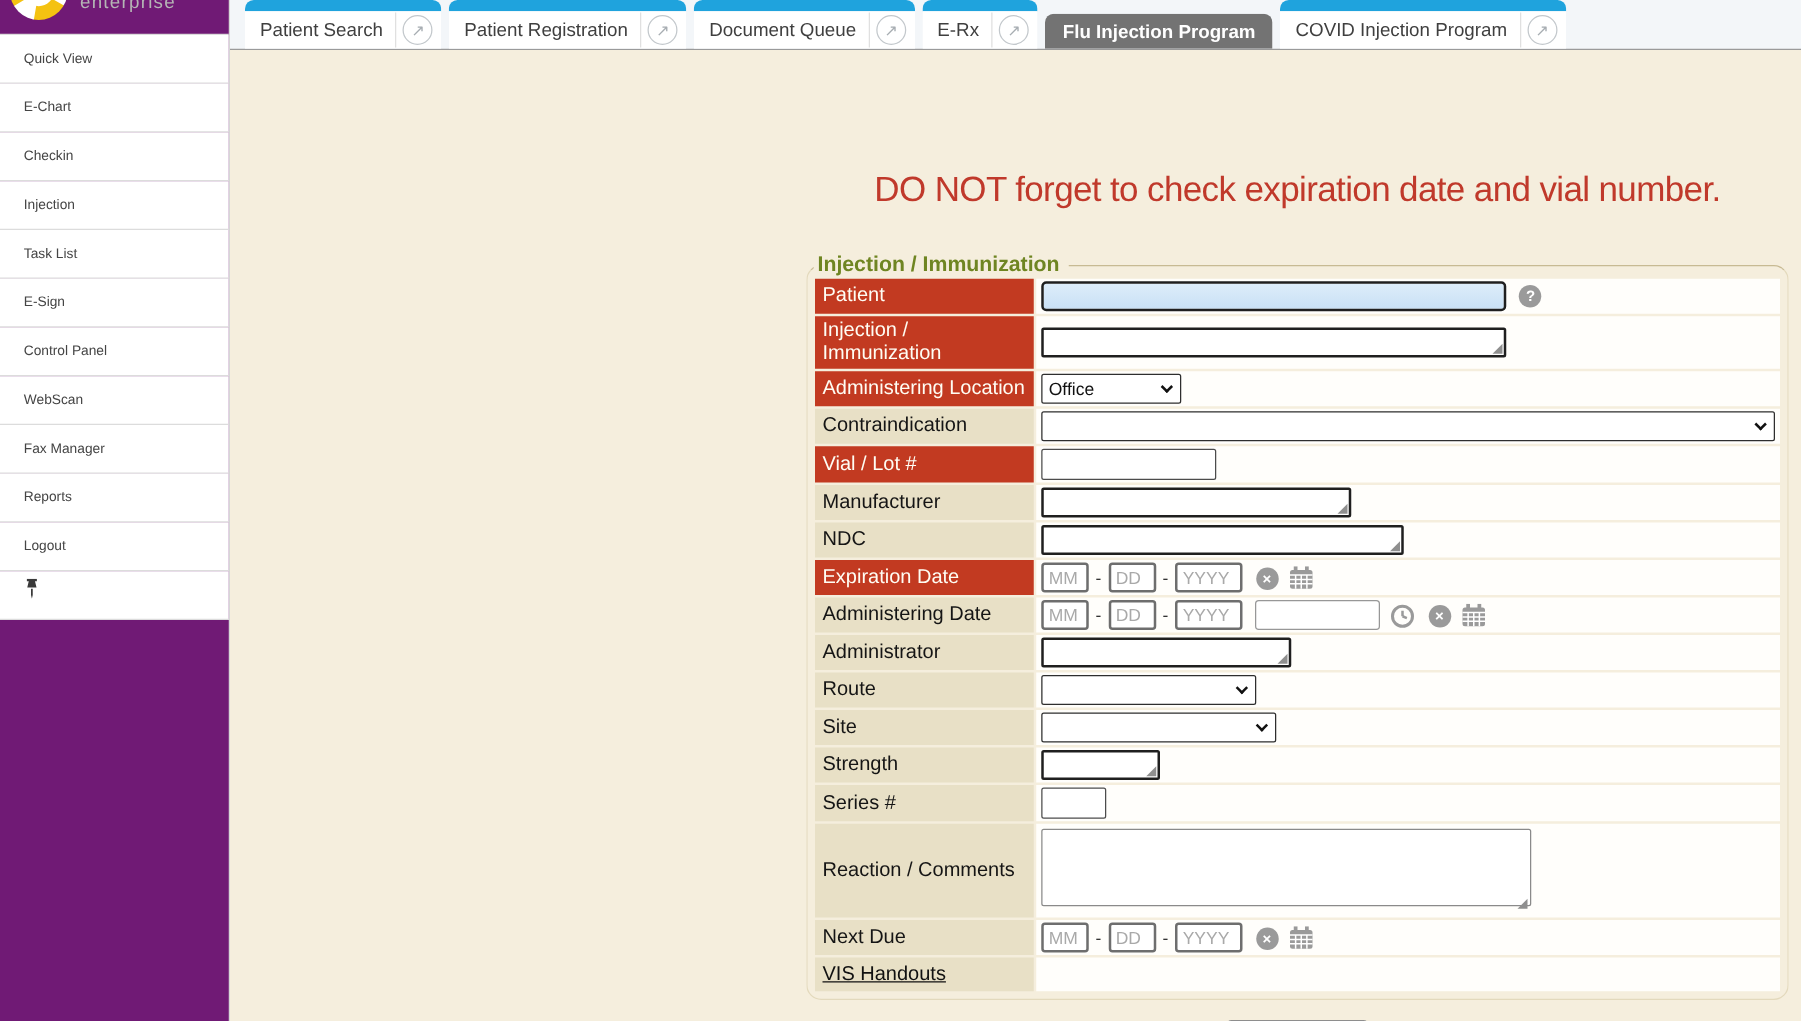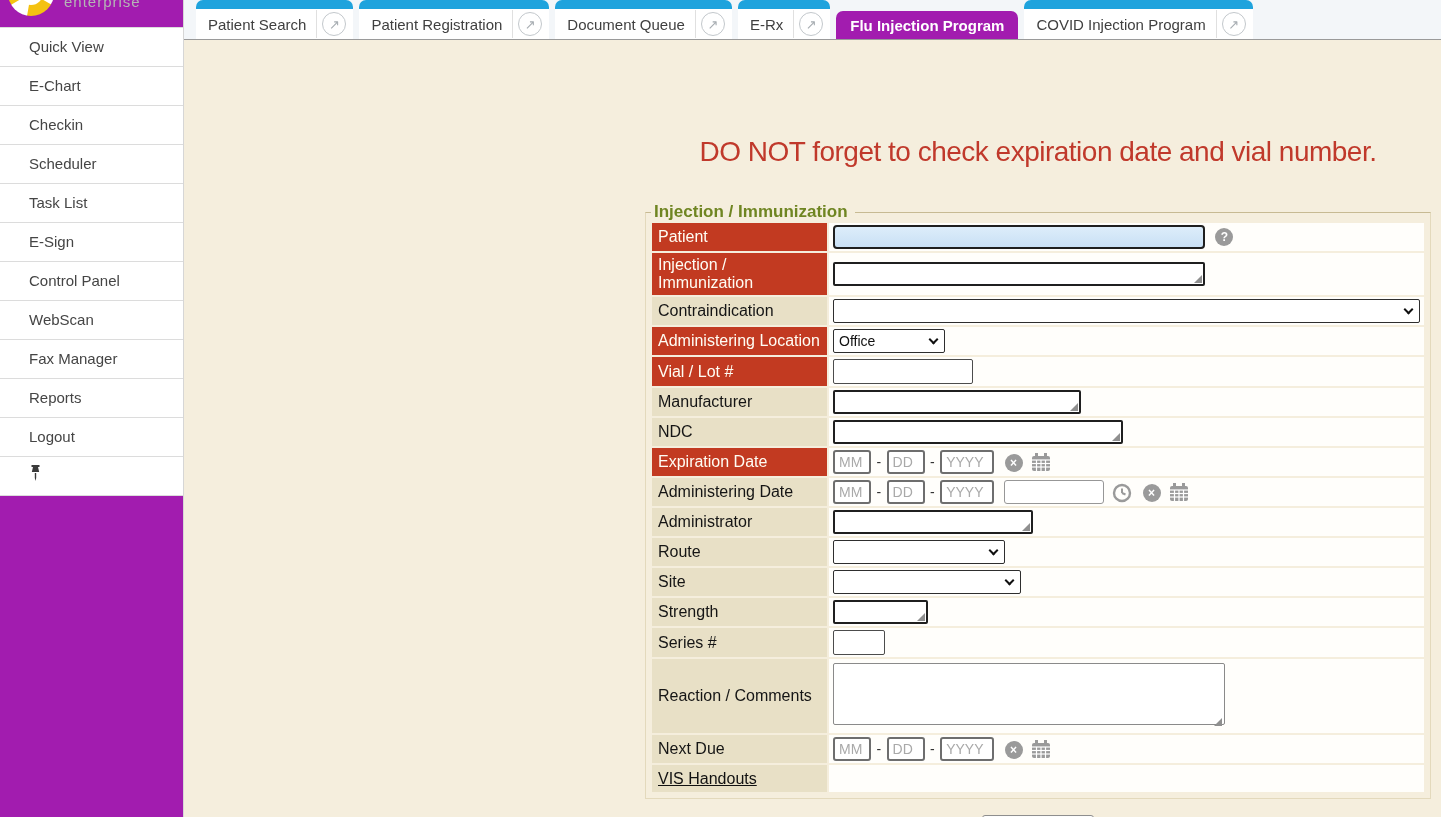--- a/index.html
+++ b/index.html
@@ -1,51 +1,51 @@
 <!DOCTYPE html>
 <html><head>
 <meta charset="utf-8">
 <style>
   * { box-sizing: border-box; margin: 0; padding: 0; }
   html,body { width:1441px; height:817px; overflow:hidden; }
   body { font-family:"Liberation Sans", sans-serif; background:#f5eedd; }
   .app { display:flex; width:1441px; height:817px; }
 
   
-  .sidebar { width:184px; background:#a21caf; border-right:1px solid #d6d6d6; flex:0 0 184px; }
+  .sidebar { width:184px; background:#701a75; border-right:1px solid #d6d6d6; flex:0 0 184px; }
   .sidebar-header { position:relative; height:28px; overflow:hidden; border-bottom:1px solid #dcdcdc; }
   .logo-ring { position:absolute; left:8px; top:-30px; width:46px; height:46px; border-radius:50%;
                border:11px dashed #f4c211; background:#fff; }
   .logo-text { position:absolute; left:64px; top:-7px; font-size:15px; color:#b5b5b5; letter-spacing:1px; }
-  .side-item { height:39px; line-height:38px; padding-left:29px; font-size:15px; color:#454545;
+  .side-item { height:39px; line-height:38px; padding-left:19px; font-size:11px; color:#454545;
                border-bottom:1px solid #dcdcdc; cursor:pointer; background:#fff; }
   .side-item.pin { display:flex; align-items:center; }
 
   
   .main { flex:1; display:flex; flex-direction:column; }
   .tabbar { height:47px; background:#f3f6f9; border-bottom:1px solid #9a9a9a; display:flex;
             align-items:flex-end; padding-left:12px; gap:6px; }
   .tab { border-radius:7px 7px 0 0; overflow:hidden; cursor:pointer; }
   .tab-cap { height:9px; background:#1fa3dd; }
   .tab-body { background:#fff; height:30px; display:flex; align-items:center; padding:0 2px 0 12px; }
   .tab-label { font-size:15px; color:#3f3f3f; white-space:nowrap; padding-right:10px; }
   .tab-sep { width:1px; height:28px; background:#e0e0e0; }
   .tab-pop { width:24px; height:24px; border:1px solid #c3c8cc; border-radius:50%; color:#a7adb2;
              display:flex; align-items:center; justify-content:center; font-size:13px; margin:0 5px; }
   .tab.active { background:#1fa3dd; }
-  .tab.active .tab-body { background:#a21caf; height:28px; padding:0 14px; }
+  .tab.active .tab-body { background:#737373; height:28px; padding:0 14px; }
   .tab.active .tab-label { color:#fff; font-weight:bold; padding:0; }
 
   .content { flex:1; background:#f5eedd;margin-top:48px; }
   .content-inner { width:786px; margin-left:461px; }
   .warning { margin-top:48px; text-align:center; color:#c0392b; font-size:28px; letter-spacing:-0.5px; }
 
   
   .fieldset { position:relative; margin-top:44px; border:1px solid #e3d9bc; border-top:1px solid #c7ba93;
-              border-radius:0; padding:8px 4px 4px; }
+              border-radius:12px; padding:8px 4px 4px; }
   .legend { position:absolute; top:-11px; left:5px; background:#f5eedd; padding:0 7px 0 3px;
             color:#6f8522; font-weight:bold; font-size:17px; }
   table.form { border-collapse:separate; border-spacing:2px; width:100%; }
   td { vertical-align:middle; }
   td.lbl { width:175px; font-size:16px; padding:3px 4px 3px 6px; height:27px; }
   td.lbl.req { background:#c23a21; color:#fffdf4; }
   td.lbl.std { background:#e8e0c6; color:#151515; }
   td.val { background:#fffefb; padding:2px 4px; }
   td.val.tall { padding:4px; }
   a.vis-link { color:#111; }
@@ -94,21 +94,21 @@
 
   <aside class="sidebar">
     <div class="sidebar-header">
       <span class="logo-ring"></span>
       <span class="logo-text">enterprise</span>
     </div>
     <nav>
       <div class="side-item">Quick View</div>
       <div class="side-item">E-Chart</div>
       <div class="side-item">Checkin</div>
-      <div class="side-item">Scheduler</div>
+      <div class="side-item">Injection</div>
       <div class="side-item">Task List</div>
       <div class="side-item">E-Sign</div>
       <div class="side-item">Control Panel</div>
       <div class="side-item">WebScan</div>
       <div class="side-item">Fax Manager</div>
       <div class="side-item">Reports</div>
       <div class="side-item">Logout</div>
       <div class="side-item pin">
         <span>
           <svg width="13" height="16" viewBox="0 0 13 16">
@@ -187,34 +187,34 @@
             </tr>
 
             <tr>
               <td class="lbl req">Injection / Immunization</td>
               <td class="val">
                 <span class="cwrap"><input class="inp w372" style=""><span class="corner"></span></span>
               </td>
             </tr>
 
             <tr>
+              <td class="lbl req">Administering Location</td>
+              <td class="val">
+                <span class="fselect w112">
+                      <span>Office</span>
+                      <span class="chev"></span>
+                    </span>
+              </td>
+            </tr>
+
+            <tr>
               <td class="lbl std">Contraindication</td>
               <td class="val">
                 <span class="fselect full">
                       <span></span>
-                      <span class="chev"></span>
-                    </span>
-              </td>
-            </tr>
-
-            <tr>
-              <td class="lbl req">Administering Location</td>
-              <td class="val">
-                <span class="fselect w112">
-                      <span>Office</span>
                       <span class="chev"></span>
                     </span>
               </td>
             </tr>
 
             <tr>
               <td class="lbl req">Vial / Lot #</td>
               <td class="val"><input class="thin w140" style=""></td>
             </tr>
 

